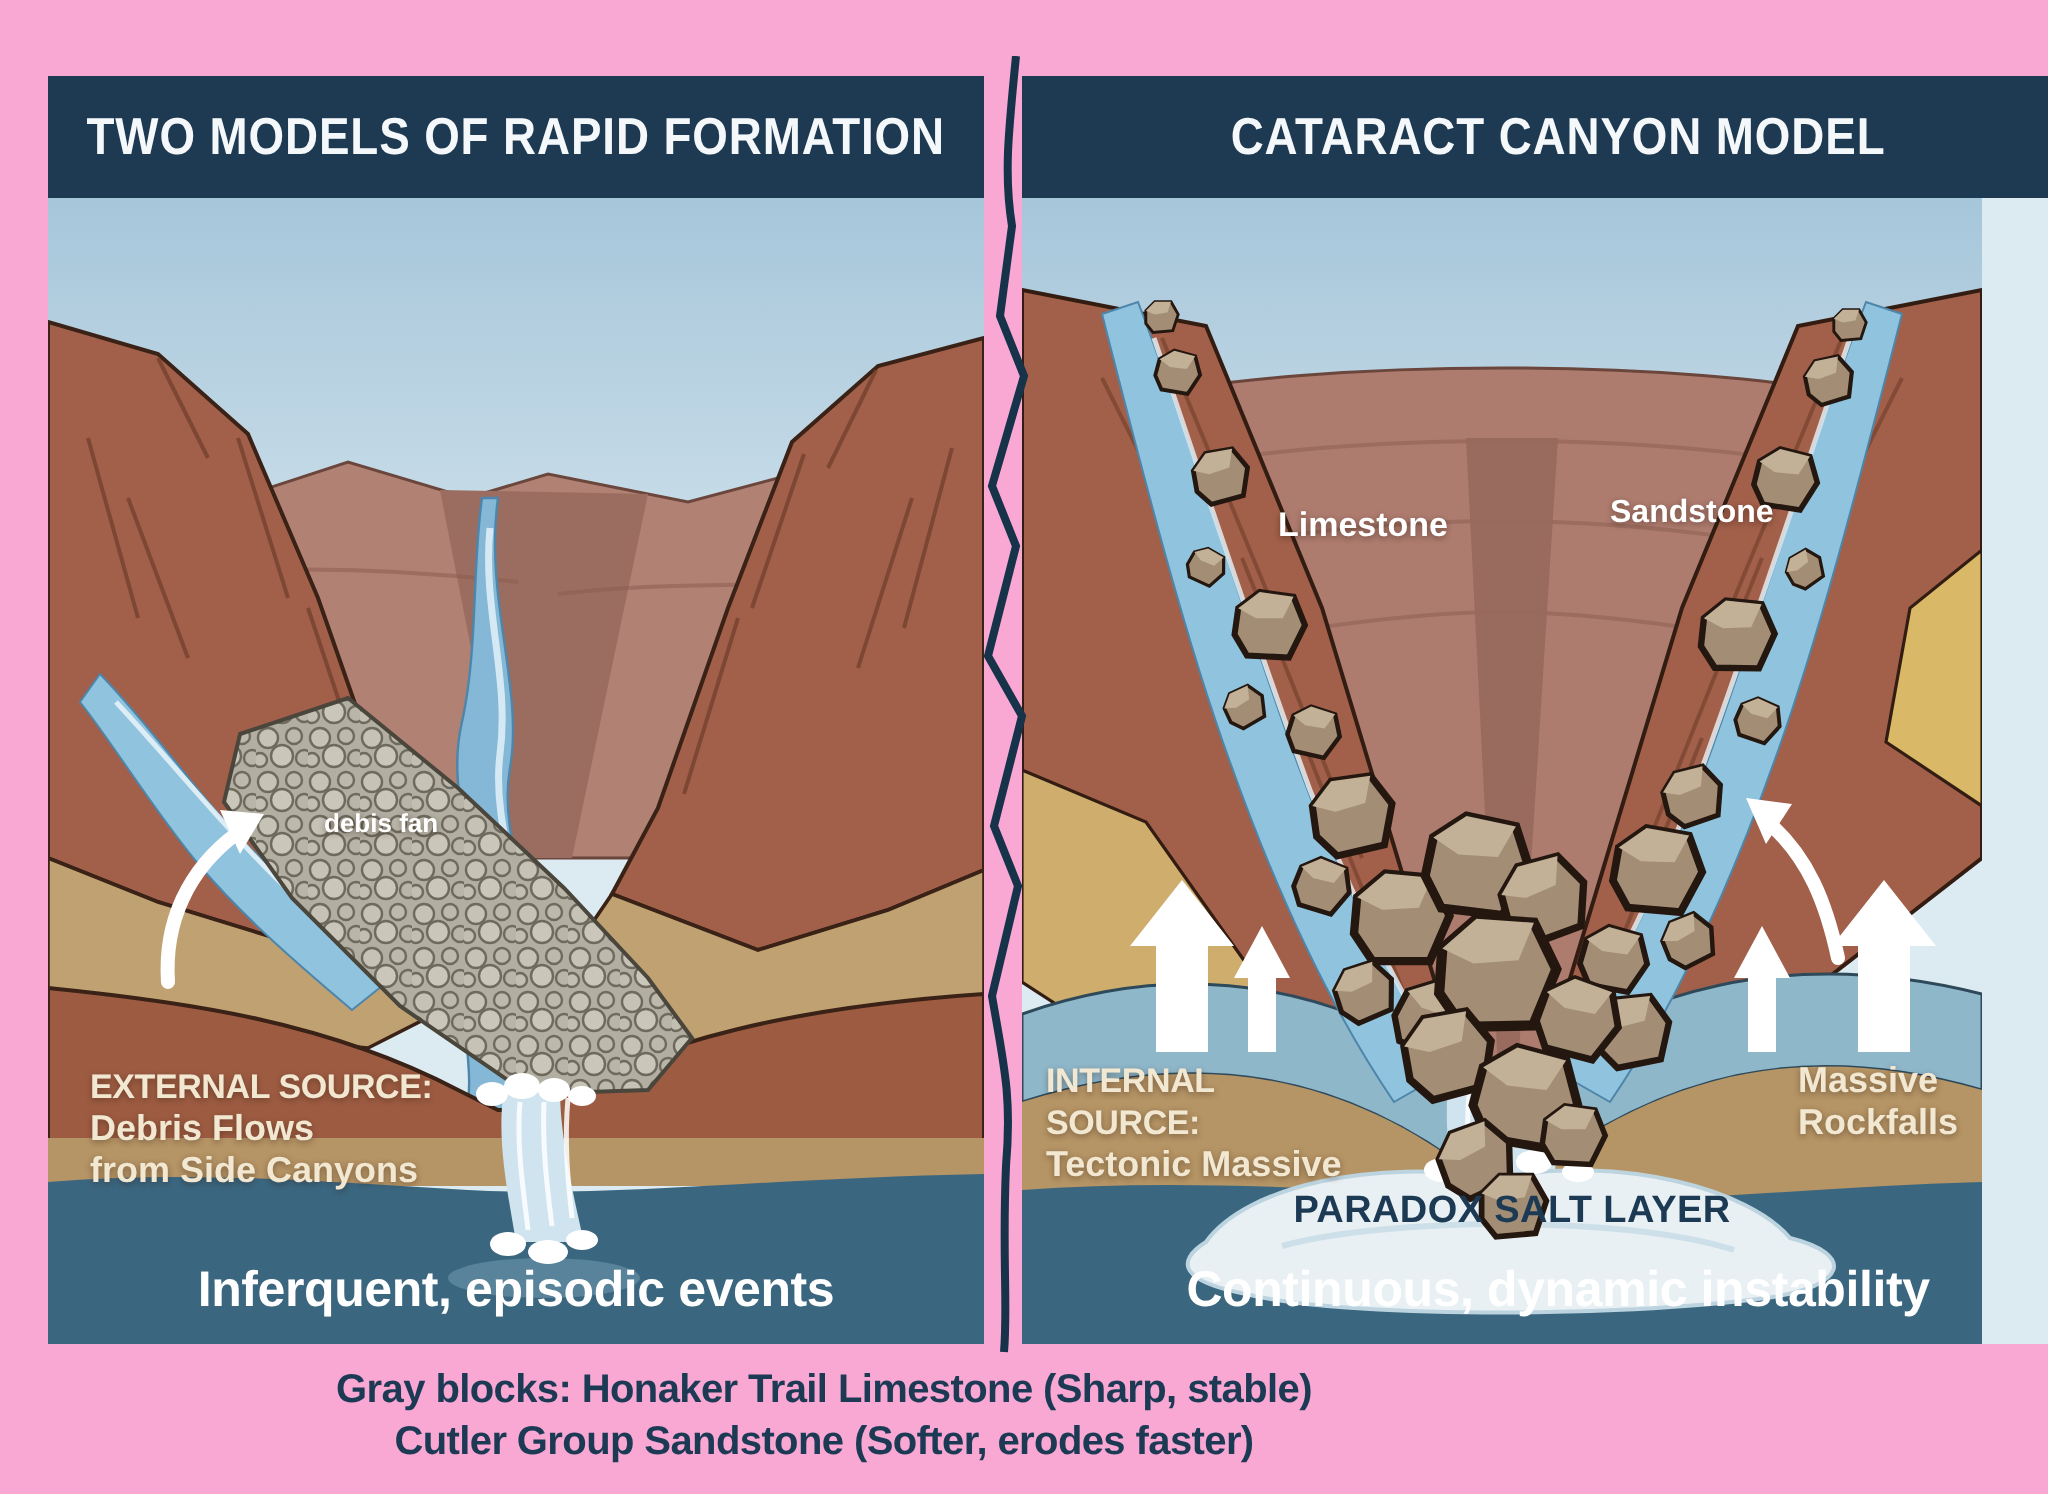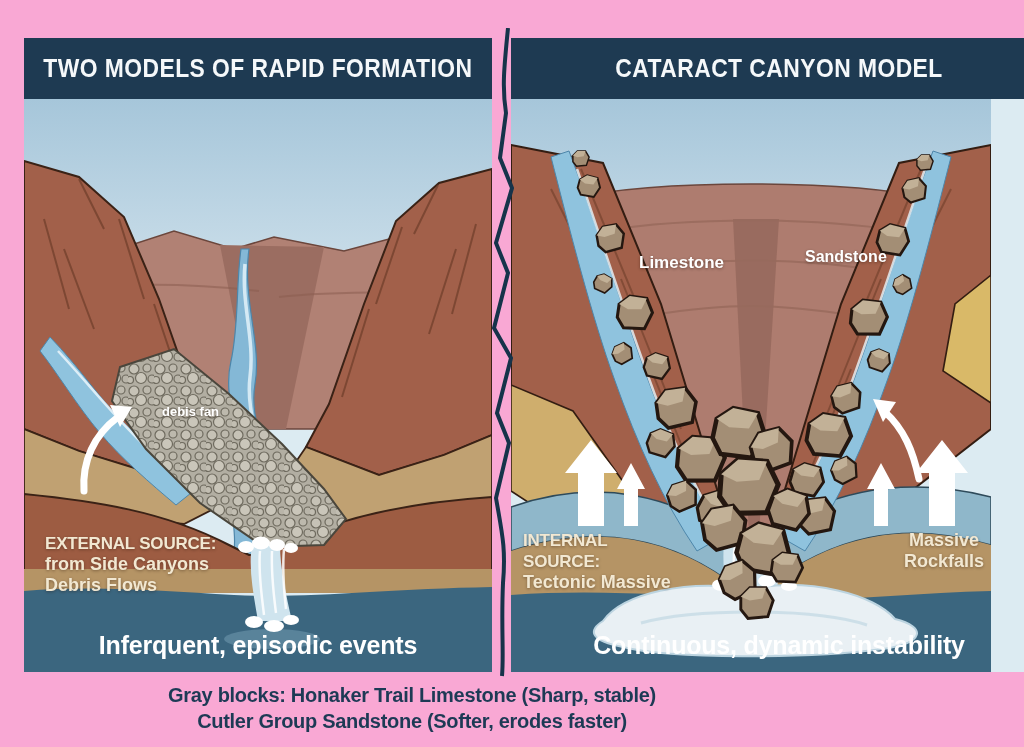--- a/index.html
+++ b/index.html
@@ -96,22 +96,22 @@
       <g>
         <path d="M60,392 C58,362 70,336 94,318" stroke="#ffffff" stroke-width="7" fill="none" stroke-linecap="round"></path>
         <polygon points="86,306 108,308 96,328" fill="#ffffff"></polygon>
       </g>
     </svg>
 
     <div class="olabel white-label" style="left:138px;top:366px;font-size:13px;">debis fan</div>
 
     <div class="olabel cream-label src-block" style="left:21px;top:455px;margin-top:40px;">
       <div class="head">EXTERNAL SOURCE:</div>
+      <div>Debris Flows</div>
       <div>from Side Canyons</div>
-      <div>Debris Flows</div>
     </div>
 
     <div class="caption">Inferquent, episodic events</div>
   </section>
 
   <svg class="divider" width="26" height="650" viewBox="0 0 26 650">
     <path d="M16,0 C12,40 10,60 14,85 L8,130 L20,160 L4,215 L16,245 L2,300 L19,330 L5,385 L17,415 L4,470 C10,505 14,520 11,555 C9,600 12,625 10,648" stroke="#16334a" stroke-width="4" fill="none" stroke-linejoin="miter"></path>
   </svg>
 
   <section class="panel panel-right">
@@ -216,25 +216,26 @@
     </svg>
 
     <div class="olabel white-label" style="left:128px;top:215px;font-size:17px;">Limestone</div>
     <div class="olabel white-label" style="left:294px;top:210px;font-size:16px;">Sandstone</div>
 
     <div class="olabel cream-label src-block" style="left:12px;top:492px;width:160px;text-align:left;">
       <div class="head">INTERNAL SOURCE:</div>
       <div>Tectonic Massive</div>
     </div>
 
-    <div class="olabel cream-label src-block" style="left:388px;top:492px;width:90px;text-align:center;">
+    <div class="olabel cream-label src-block" style="left:388px;top:492px;width:90px;">
       <div>Massive</div>
       <div>Rockfalls</div>
     </div>
 
+    <div class="olabel navy-label" style="left:105px;top:557px;width:280px;text-align:center;font-size:19px;letter-spacing:.2px;">PARADOX SALT LAYER</div>
 
     <div class="caption">Continuous, dynamic instability</div>
   </section>
 
   <footer class="legend">
     <div>Gray blocks: Honaker Trail Limestone (Sharp, stable)</div>
     <div>Cutler Group Sandstone (Softer, erodes faster)</div>
   </footer>
 
 </div>

